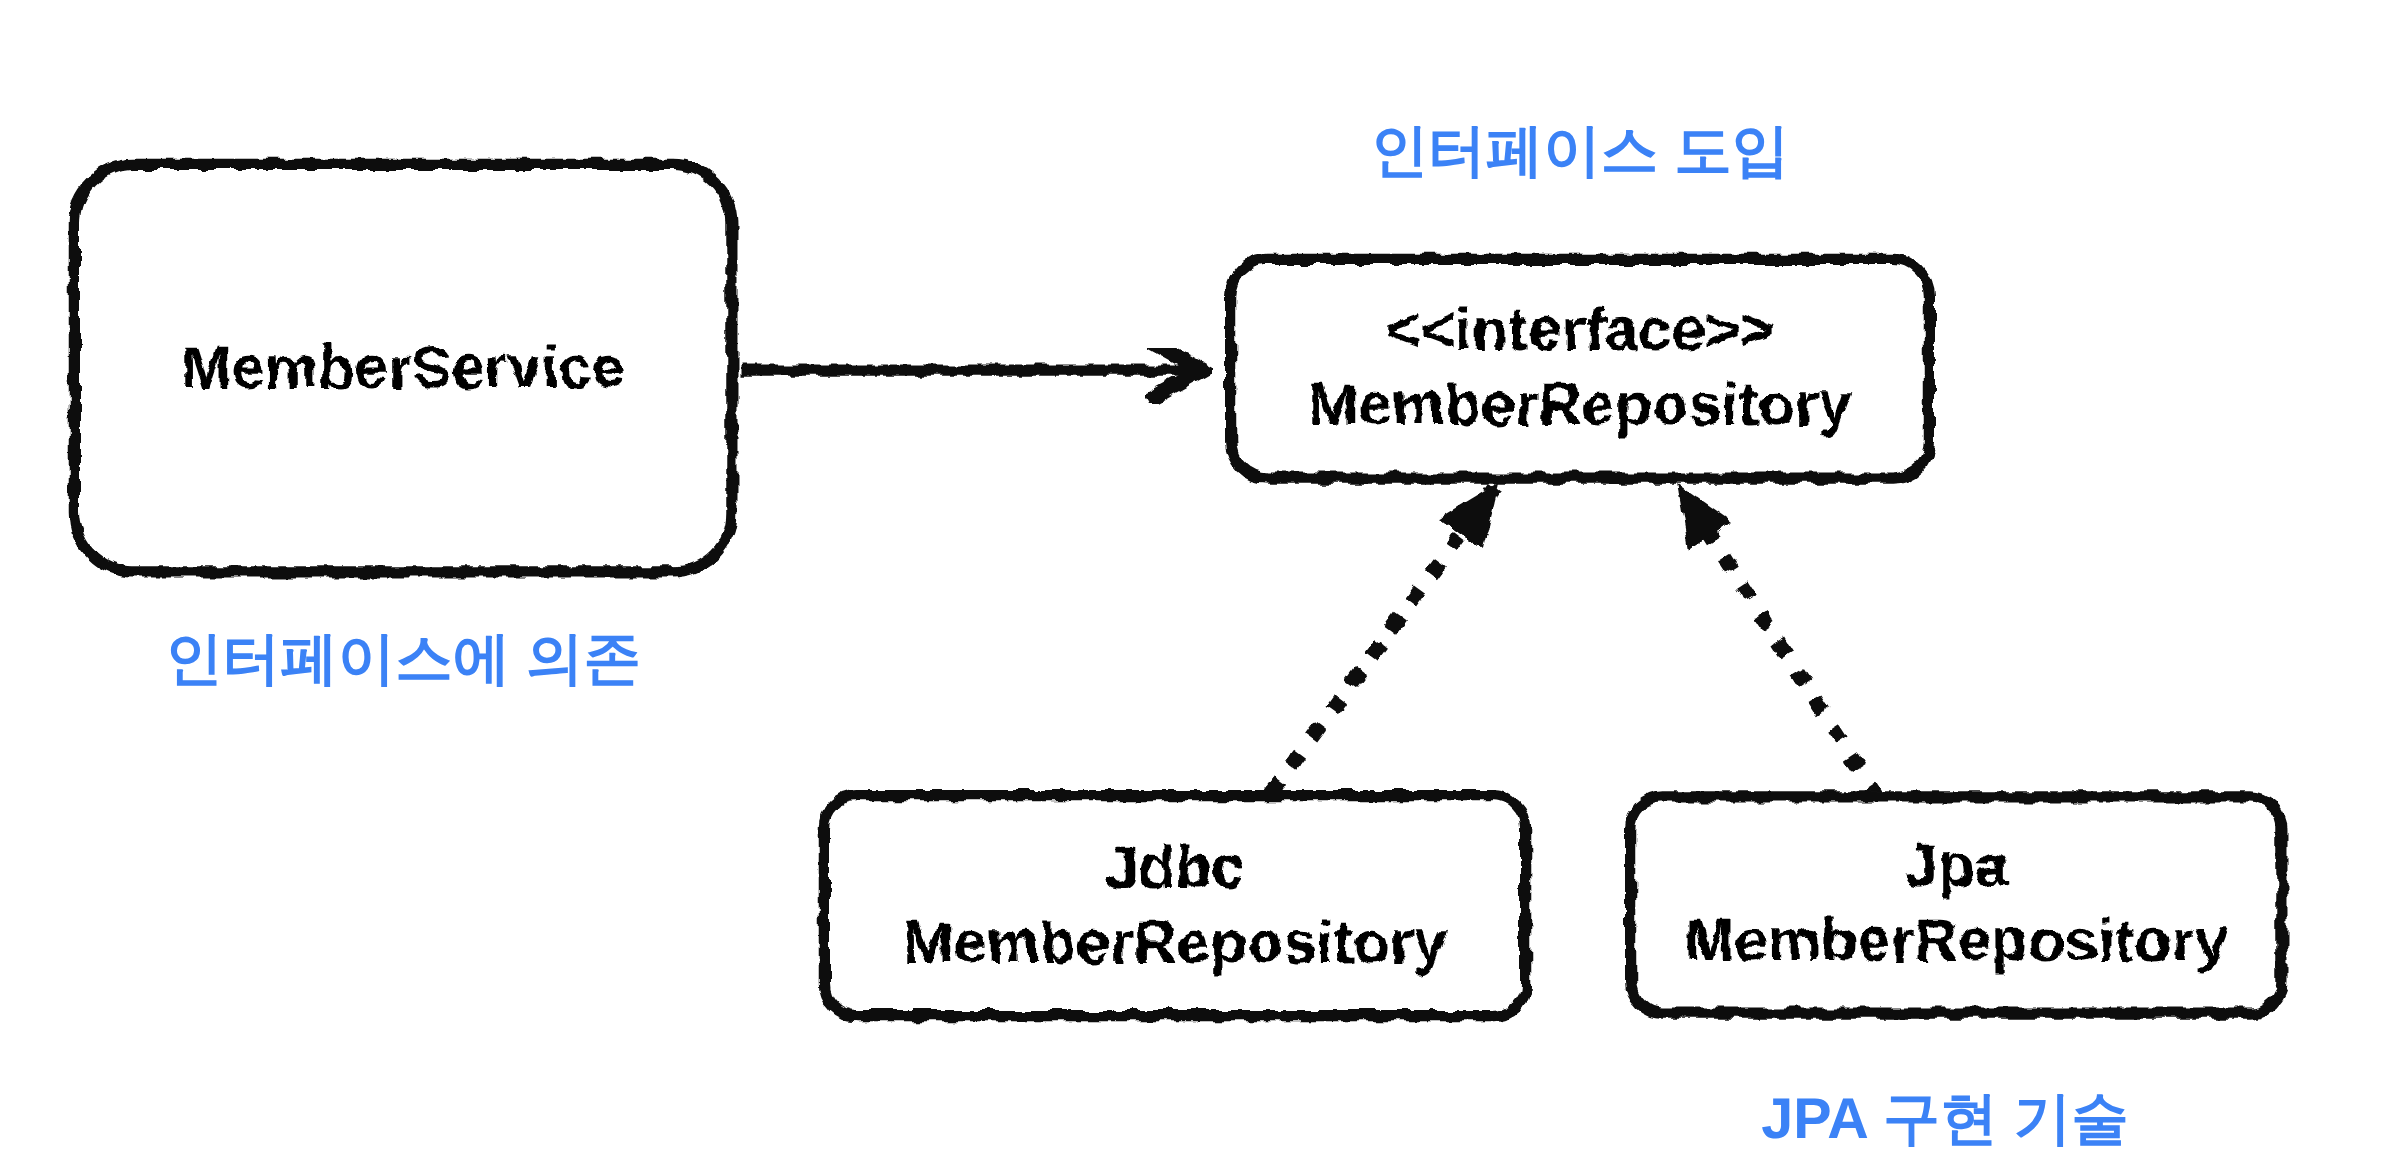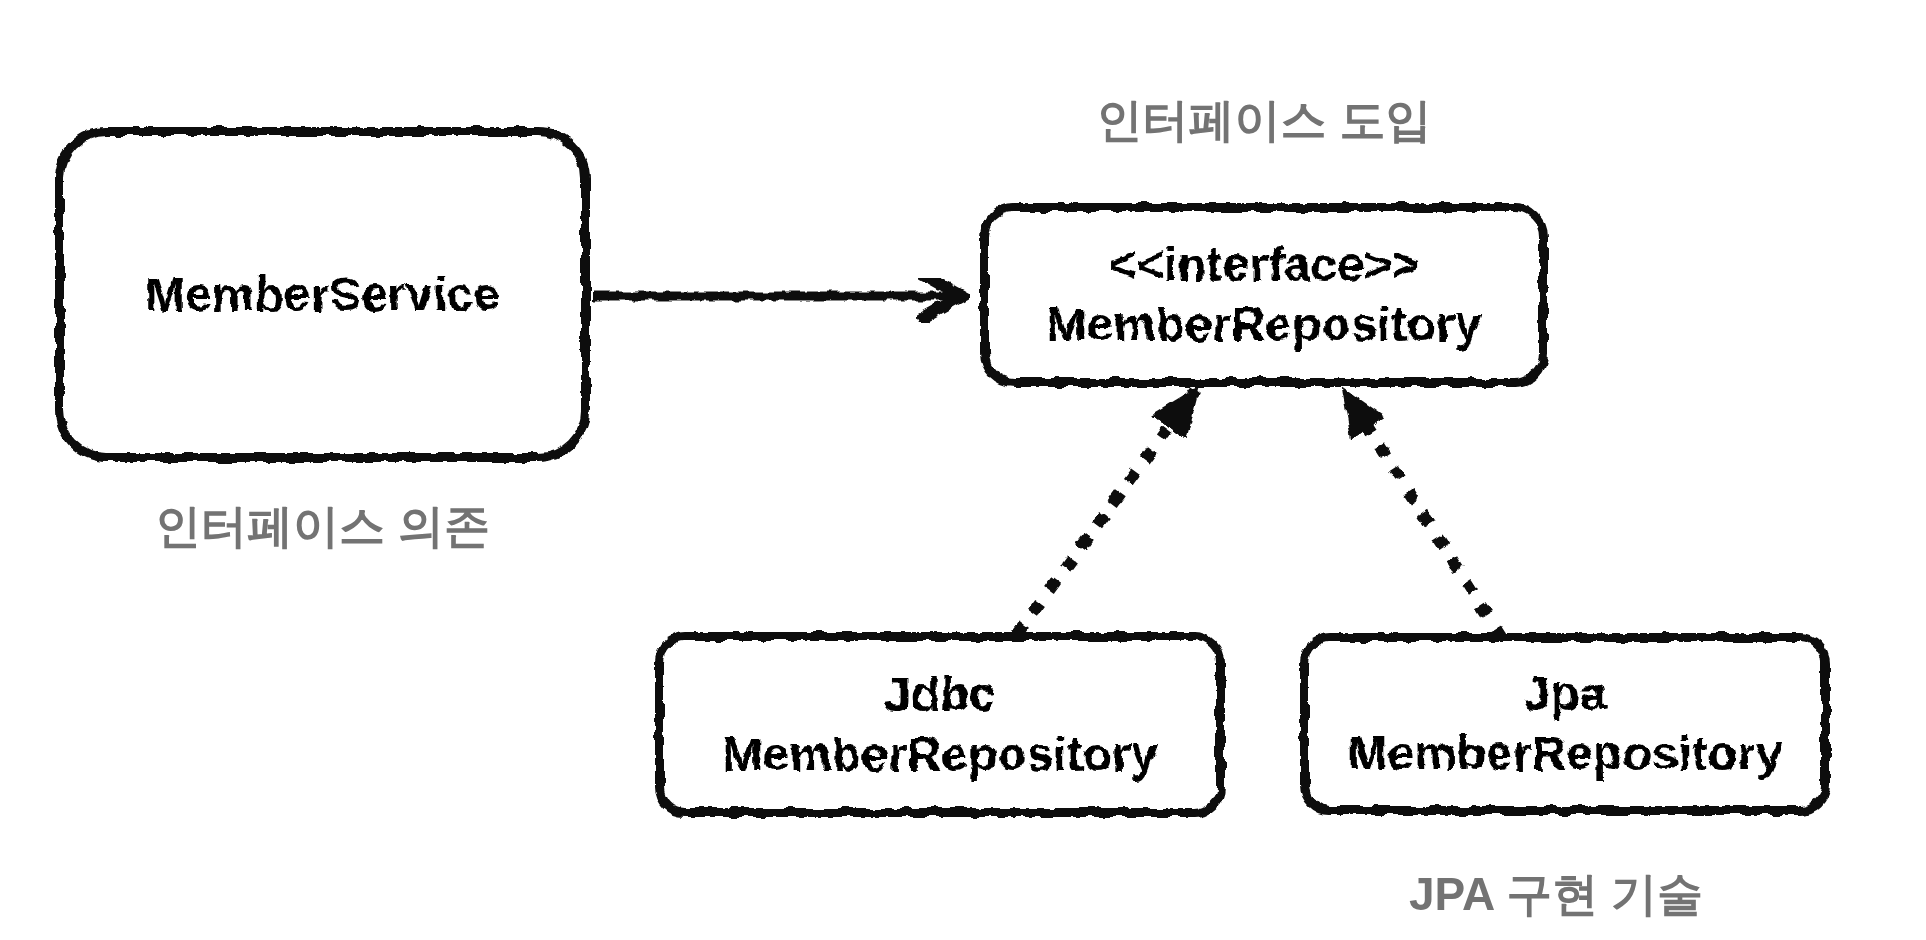--- a/index.html
+++ b/index.html
@@ -36,21 +36,21 @@
     white-space: nowrap;
   }
   .node-member-service   { left: 55px;   top: 127px; width: 535px; height: 335px; border-radius: 52px; }
   .node-interface        { left: 980px;  top: 203px; width: 568px; height: 184px; border-radius: 34px; }
   .node-jdbc             { left: 655px;  top: 632px; width: 570px; height: 185px; border-radius: 30px; }
   .node-jpa              { left: 1300px; top: 633px; width: 530px; height: 182px; border-radius: 30px; }
 
   
   .caption {
     position: absolute;
-    color: #737373;
+    color: #3b82f6;
     font-weight: bold;
     font-size: 46px;
     line-height: 56px;
     text-align: center;
     white-space: nowrap;
   }
   .caption-interface-intro { left: 980px;  top: 92px;  width: 568px; }
   .caption-depends         { left: 55px;   top: 498px; width: 535px; }
   .caption-jdbc            { left: 655px;  top: 866px; width: 570px; text-indent: 18px; }
   .caption-jpa             { left: 1256px; top: 866px; width: 530px; text-indent: 70px; }
@@ -103,16 +103,16 @@
     <div class="node-line">Jdbc</div>
     <div class="node-line">MemberRepository</div>
   </div>
 
   <div class="node node-jpa">
     <div class="node-line">Jpa</div>
     <div class="node-line">MemberRepository</div>
   </div>
 
   <div class="caption caption-interface-intro">인터페이스 도입</div>
-  <div class="caption caption-depends">인터페이스 의존</div>
+  <div class="caption caption-depends">인터페이스에 의존</div>
   <div class="caption caption-jpa">JPA 구현 기술</div>
 
 </div>
 
 </body></html>

